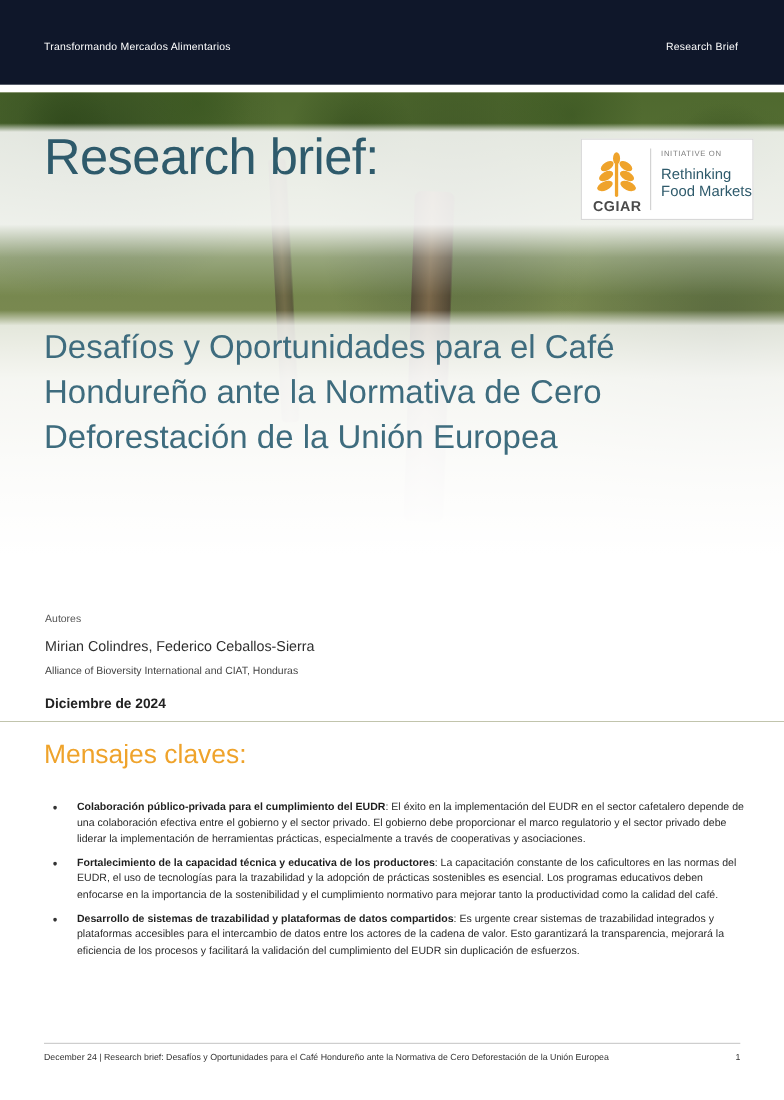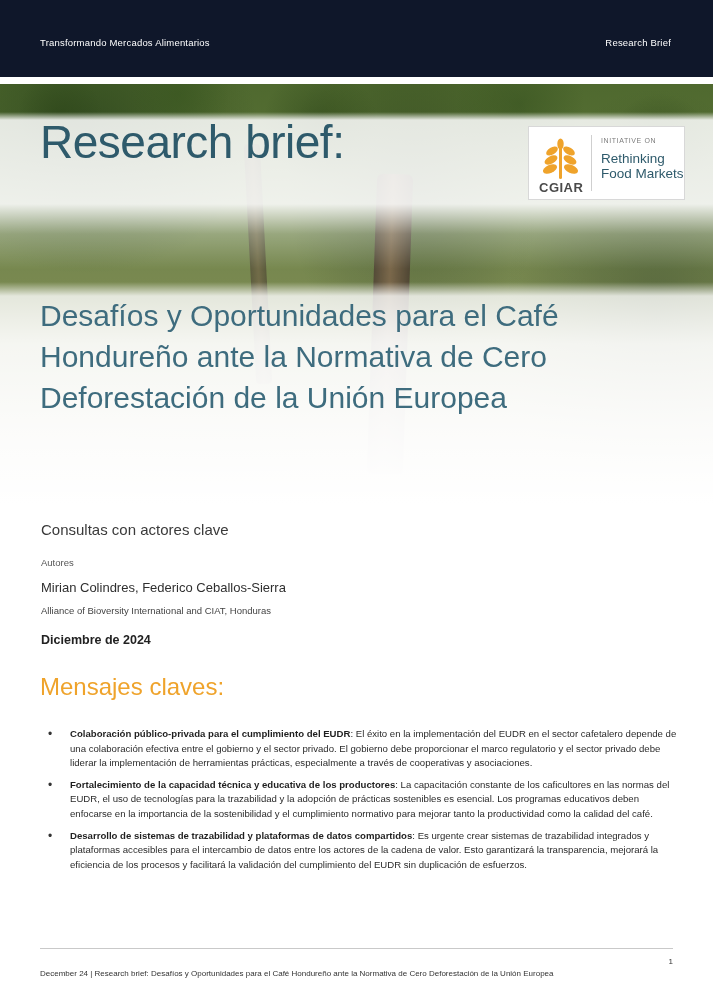--- a/index.html
+++ b/index.html
@@ -290,21 +290,20 @@
     width: 633px;
     height: 1px;
     background: #c9c9c9;
   }
   .footer-text {
     position: absolute;
     left: 40px;
     top: 957px;
     font-size: 8px;
     color: #333333;
-    margin-top: 12px;
   }
   .footer-page {
     position: absolute;
     right: 40px;
     top: 957px;
     font-size: 8px;
     color: #333333;
   }
 </style>
 </head>
@@ -346,21 +345,20 @@
     <div class="cgiar-text">CGIAR</div>
     <div class="divider"></div>
     <div class="init-on">INITIATIVE ON</div>
     <div class="init-name">
       <div>Rethinking</div>
       <div>Food Markets</div>
     </div>
   </div>
 
   <div class="doc-title">Desafíos y Oportunidades para el Café Hondureño ante la Normativa de Cero Deforestación de la Unión Europea</div>
-  <div class="subtitle">Consultas con actores clave</div>
   <div class="authors-label">Autores</div>
   <div class="authors">Mirian Colindres, Federico Ceballos-Sierra</div>
   <div class="affiliation">Alliance of Bioversity International and CIAT, Honduras</div>
   <div class="pub-date">Diciembre de 2024</div>
 
   <div class="key-heading">Mensajes claves:</div>
   <div class="messages">
 
     <div class="msg">
       <div class="bullet">•</div>

